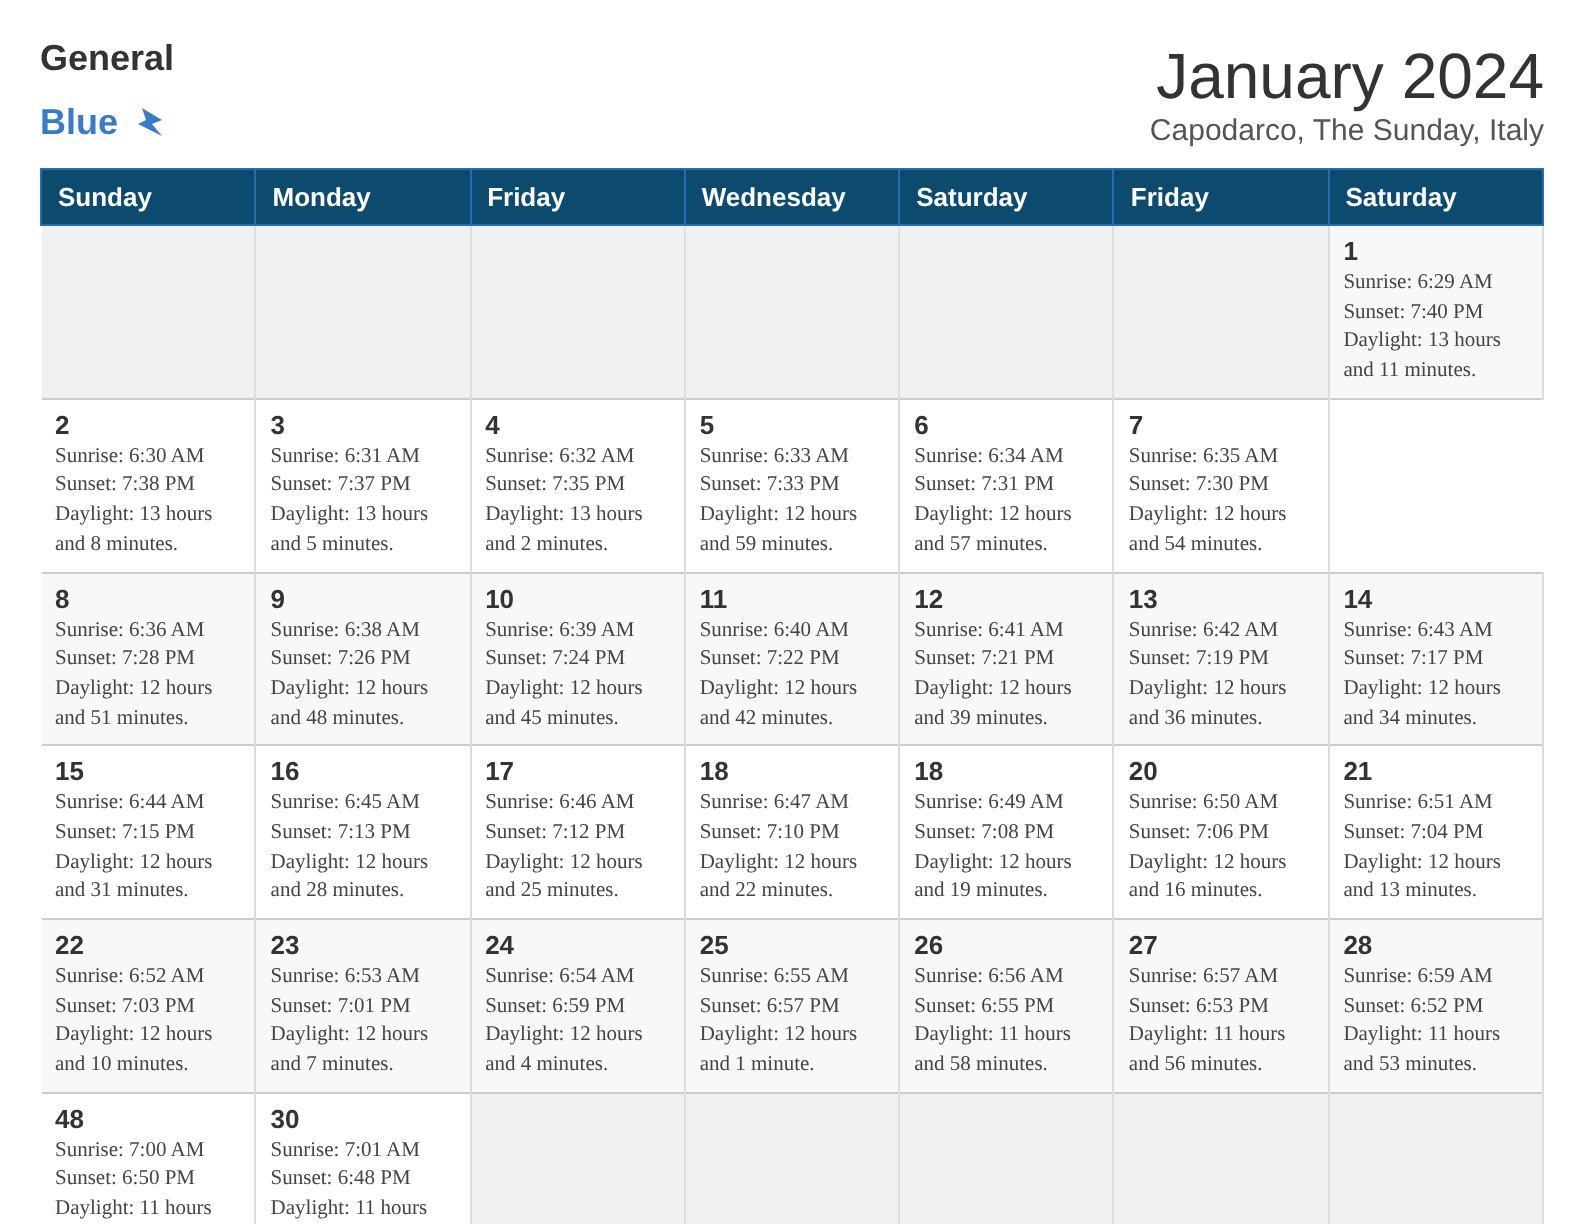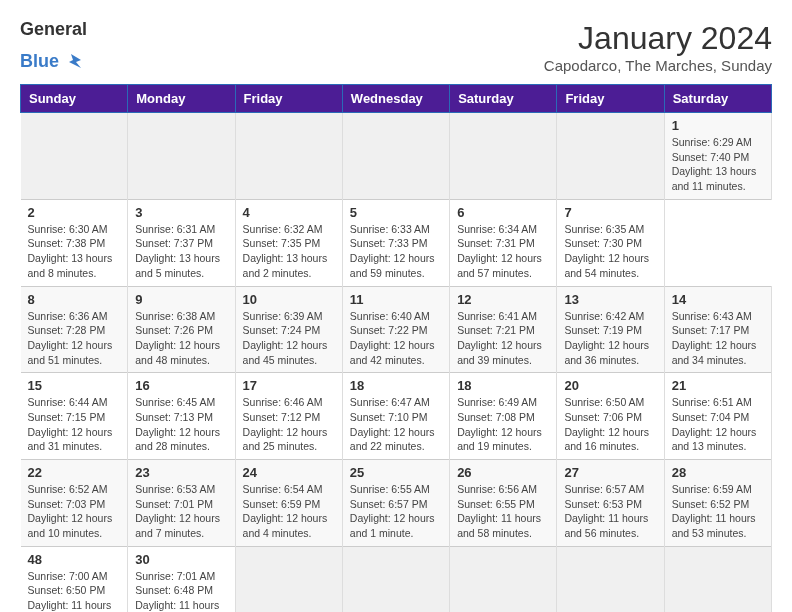--- a/index.html
+++ b/index.html
@@ -32,21 +32,21 @@
     .location {
       font-size: 15px;
       color: #555;
     }
     table {
       width: 100%;
       border-collapse: collapse;
       font-size: 11px;
     }
     thead th {
-      background-color: #4c1d95;
+      background-color: #0c4a6e;
       color: #fff;
       font-size: 13px;
       font-weight: bold;
       text-align: left;
       padding: 6px 8px;
       border: 1px solid #2a6ab7;
     }
     tbody tr {
       border-bottom: 1px solid #ccc;
     }
@@ -65,20 +65,21 @@
       font-size: 13px;
       font-weight: bold;
       color: #333;
       display: block;
       margin-bottom: 2px;
     }
     .day-info {
       color: #444;
       font-size: 10.5px;
       line-height: 1.4;
+      font-family: Liberation Serif, serif;
     }
     .empty-cell {
       background: #f0f0f0 !important;
     }
   </style>
 </head>
 <body>
 
 <div class="header">
   <div class="logo">
@@ -87,21 +88,21 @@
     <div style="font-size:18px;font-weight:bold;color:#3a7bc8;display:flex;align-items:center;gap:2px;margin-top:12px;">
       Blue
       <svg width="20" height="20" viewBox="0 0 20 20">
         <polygon points="10,2 20,8 15,10 20,16 8,10 12,8" fill="#3a7bc8"></polygon>
       </svg>
     </div>
   </div>
 </div>
   <div class="title-block">
     <div class="month-title">January 2024</div>
-    <div class="location">Capodarco, The Marches, Sunday</div>
+    <div class="location">Capodarco, The Sunday, Italy</div>
   </div>
 </div>
 
 <table>
   <thead>
     <tr id="header-row">
         <th>Sunday</th>
         <th>Monday</th>
         <th>Friday</th>
         <th>Wednesday</th>

